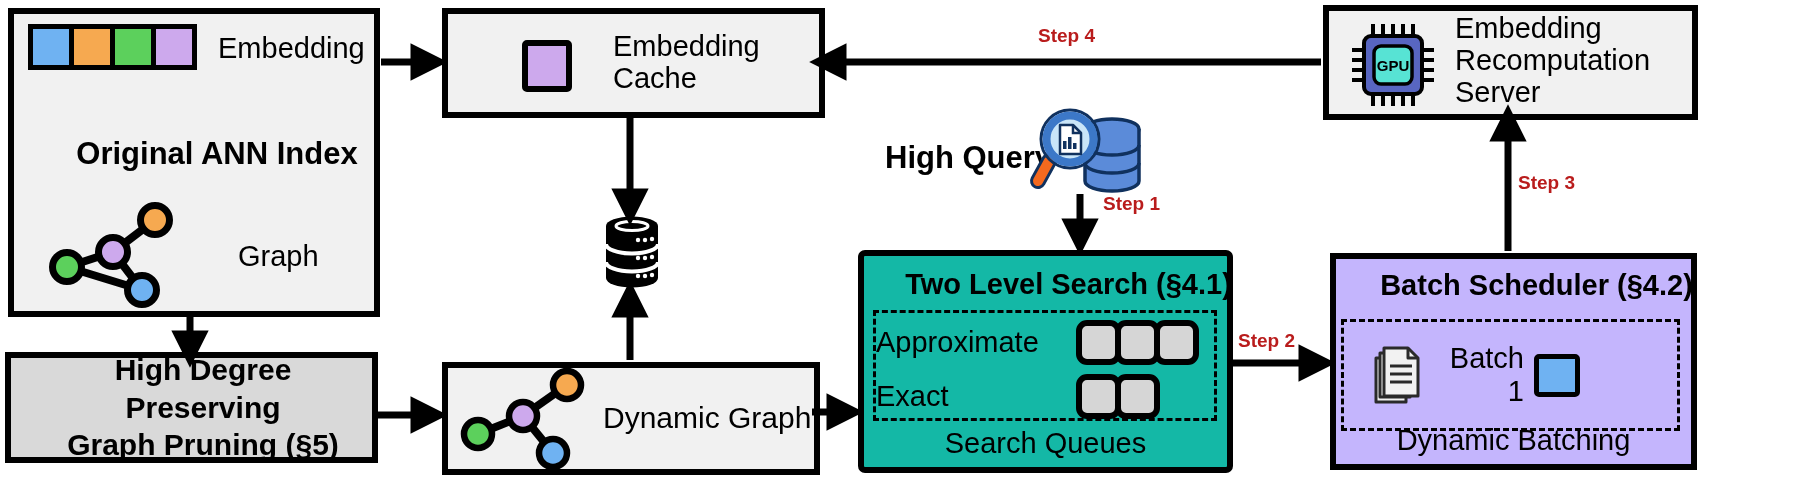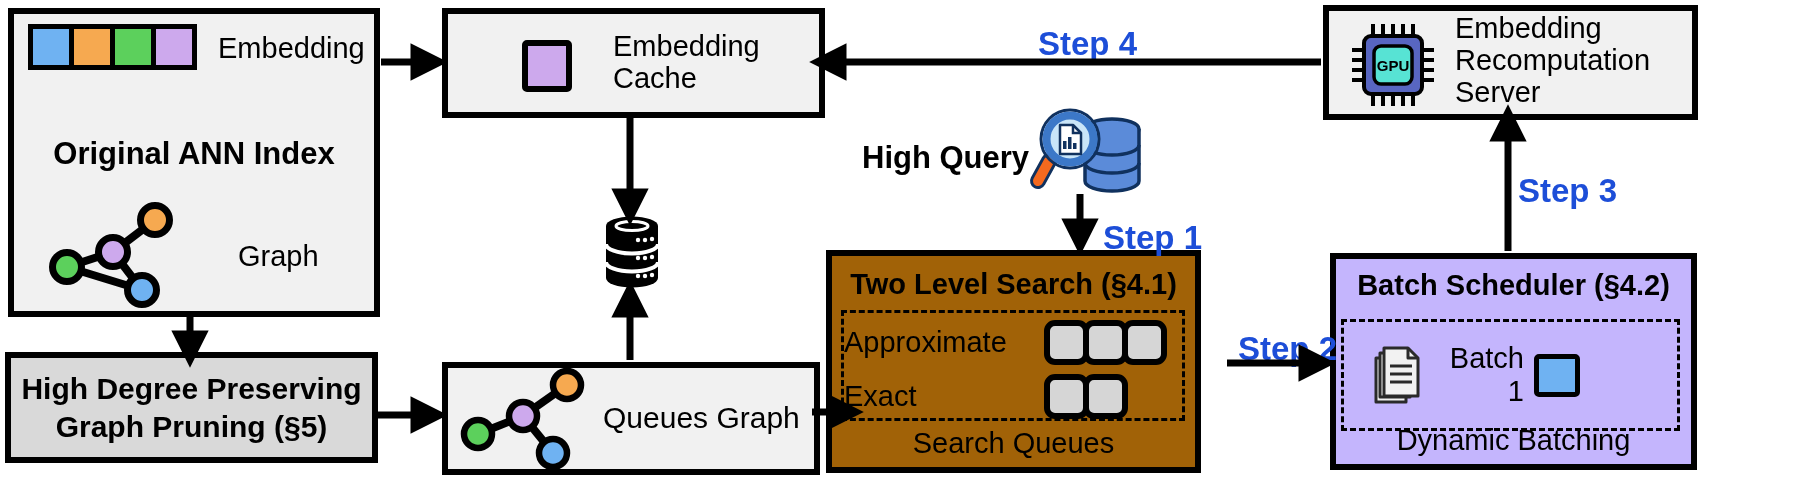--- a/index.html
+++ b/index.html
@@ -3,21 +3,21 @@
 <meta charset="utf-8">
 <style>
   html,body{margin:0;padding:0;background:#ffffff;}
   .canvas{
     position:relative;width:1817px;height:481px;background:#ffffff;
     font-family:"Liberation Sans",sans-serif;color:#000;overflow:hidden;
   }
   .box{position:absolute;border:6px solid #000;box-sizing:content-box;}
   .lbl{position:absolute;color:#000;}
   .pre{white-space:pre-line;}
-  .bold{font-weight:bold;}
+  .bold{font-weight:bold;padding-left:23px;}
   .ctr{text-align:center;}
   svg{overflow:visible;display:block;}
   .abs{position:absolute;}
 
   
   .vec{position:absolute;left:14px;top:10px;display:flex;gap:5px;background:#000;padding:5px;}
   .vec-cell{width:36px;height:36px;}
 
   
   .cache-sq{position:absolute;left:74px;top:26px;width:38px;height:40px;border:6px solid #000;border-radius:5px;}
@@ -28,21 +28,21 @@
   .q-label{width:192px;font-size:29px;margin-right:8px;flex:none;}
   .qsq{width:33px;height:33px;border:6px solid #000;border-radius:11px;flex:none;}
   .qsq + .qsq{margin-left:-6px;}
 
   
   .b-row{display:flex;align-items:center;}
   .b-label{width:98px;text-align:right;font-size:29px;margin-right:10px;flex:none;}
   .bsq{width:36px;height:33px;border:5px solid #000;border-radius:5px;flex:none;}
   .bsq + .bsq{margin-left:-5px;}
 
-  .step{position:absolute;font-weight:bold;font-size:33px;color:#1d4ed8;}
+  .step{position:absolute;font-weight:bold;font-size:19px;color:#b91c1c;}
   .overlay{position:absolute;left:0;top:0;pointer-events:none;z-index:6;}
 </style>
 </head>
 <body>
 
 <div class="canvas">
 
   <div class="box" style="left: 8px; top: 8px; width: 360px; height: 297px; background-color: rgb(241, 241, 241);">
     <div class="vec">
       <div class="vec-cell" style="background-color: rgb(111, 178, 242);"></div>
@@ -118,24 +118,24 @@
         <line x1="67" y1="48" x2="111" y2="17"></line>
         <line x1="67" y1="48" x2="97" y2="85"></line>
       </g>
       <g stroke="#000" stroke-width="6.5">
         <circle cx="111" cy="17" r="14" fill="#F6A950"></circle>
         <circle cx="67" cy="48" r="14" fill="#CDA9ED"></circle>
         <circle cx="22" cy="66" r="14" fill="#5CD05C"></circle>
         <circle cx="97" cy="85" r="14" fill="#6FB2F2"></circle>
       </g>
     </svg>
-    <div class="lbl" style="left:155px;top:33px;font-size:30px;">Queues Graph</div>
-  </div>
-
-  <div class="box" style="left: 826px; top: 250px; width: 363px; height: 211px; background-color: #a16207;">
+    <div class="lbl" style="left:155px;top:33px;font-size:30px;">Dynamic Graph</div>
+  </div>
+
+  <div class="box" style="left: 858px; top: 250px; width: 363px; height: 211px; background-color: #14b8a6; border-radius: 7px;">
     <div class="lbl bold ctr" style="left:0;top:12px;width:100%;font-size:29px;">Two Level Search (§4.1)</div>
     <div class="dashed" style="left:9px;top:54px;width:338px;height:105px;">
       <div class="q-row" style="margin-top:7px;">
         <div class="q-label">Approximate</div>
         <div class="qsq" style="background-color: rgb(214, 214, 214);"></div>
         <div class="qsq" style="background-color: rgb(214, 214, 214);"></div>
         <div class="qsq" style="background-color: rgb(214, 214, 214);"></div>
       </div>
       <div class="q-row" style="margin-top:9px;">
         <div class="q-label">Exact</div>
@@ -205,21 +205,21 @@
     <circle cx="38" cy="36" r="23.5" stroke="#3C78C8" stroke-width="8" fill="#C9E5F8"></circle>
     <g>
       <path d="M28,22 h13 l8,8 v21 h-21 z" fill="#fff" stroke="#10315e" stroke-width="2.5" stroke-linejoin="round"></path>
       <path d="M41,22 v8 h8" fill="none" stroke="#10315e" stroke-width="2.5"></path>
       <rect x="31" y="38" width="3.5" height="8" fill="#10315e"></rect>
       <rect x="36" y="34" width="3.5" height="12" fill="#10315e"></rect>
       <rect x="41" y="40" width="3.5" height="6" fill="#10315e"></rect>
     </g>
   </svg>
 
-  <div class="step" style="left:1103px;top:193px;margin-top:26px;">Step 1</div>
+  <div class="step" style="left:1103px;top:193px;">Step 1</div>
   <div class="step" style="left:1238px;top:330px;">Step 2</div>
   <div class="step" style="left:1518px;top:172px;">Step 3</div>
   <div class="step" style="left:1038px;top:25px;">Step 4</div>
 
   <svg class="overlay" width="1817" height="481" viewBox="0 0 1817 481">
     <g stroke="#000" stroke-width="7" fill="#000">
       <g>
         <line x1="381" y1="62" x2="414" y2="62"></line>
           <polygon points="414,49 414,75 440,62"></polygon>
       </g>

